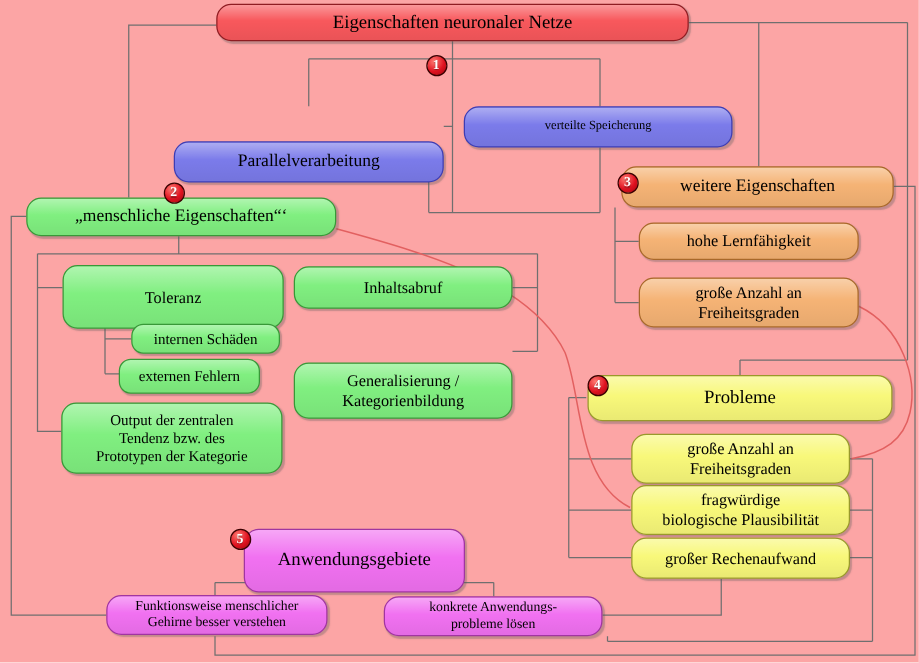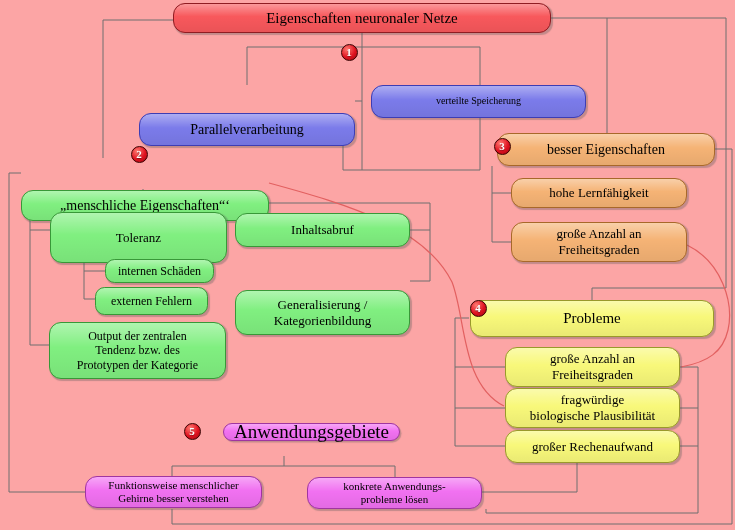--- a/index.html
+++ b/index.html
@@ -50,41 +50,41 @@
     <path class="tree" d="M715 149 H732 V524 H172 V509"></path>
 
     <path class="xlink" d="M269 183 C350 205 425 228 452 282 C466 318 461 384 504 406"></path>
     <path class="xlink" d="M687 245 C722 262 734 303 728 330 C723 352 708 362 681 367"></path>
   </svg>
 
   <div id="nodes">
       <div class="node" style="left: 173px; top: 3px; width: 378px; height: 30px; font-size: 15px; background-color: rgb(248, 88, 92); border-color: rgb(143, 28, 34); border-radius: 12px;">Eigenschaften neuronaler Netze</div>
       <div class="node" style="left: 139px; top: 85px; width: 216px; height: 33px; font-size: 14px; background-color: rgb(123, 123, 234); border-color: rgb(61, 61, 180); border-radius: 12px; margin-top: 28px;">Parallelverarbeitung</div>
       <div class="node" style="left: 371px; top: 85px; width: 215px; height: 33px; font-size: 10px; background-color: rgb(123, 123, 234); border-color: rgb(61, 61, 180); border-radius: 12px;">verteilte Speicherung</div>
-      <div class="node" style="left: 497px; top: 133px; width: 218px; height: 33px; font-size: 14px; background-color: rgb(245, 179, 117); border-color: rgb(168, 104, 42); border-radius: 12px;">besser Eigenschaften</div>
+      <div class="node" style="left: 497px; top: 133px; width: 218px; height: 33px; font-size: 14px; background-color: rgb(245, 179, 117); border-color: rgb(168, 104, 42); border-radius: 12px;">weitere Eigenschaften</div>
       <div class="node" style="left: 511px; top: 178px; width: 176px; height: 30px; font-size: 13px; background-color: rgb(245, 179, 117); border-color: rgb(168, 104, 42); border-radius: 12px;">hohe Lernfähigkeit</div>
       <div class="node" style="left: 511px; top: 222px; width: 176px; height: 40px; font-size: 13px; background-color: rgb(245, 179, 117); border-color: rgb(168, 104, 42); border-radius: 12px;">große Anzahl an
 Freiheitsgraden</div>
-      <div class="node" style="left: 21px; top: 158px; width: 248px; height: 31px; font-size: 14px; background-color: rgb(128, 239, 128); border-color: rgb(56, 152, 56); border-radius: 12px; margin-top: 32px;">„menschliche Eigenschaften“‘</div>
+      <div class="node" style="left: 21px; top: 158px; width: 248px; height: 31px; font-size: 14px; background-color: rgb(128, 239, 128); border-color: rgb(56, 152, 56); border-radius: 12px;">„menschliche Eigenschaften“‘</div>
       <div class="node" style="left: 50px; top: 212px; width: 177px; height: 51px; font-size: 13px; background-color: rgb(128, 239, 128); border-color: rgb(56, 152, 56); border-radius: 12px;">Toleranz</div>
-      <div class="node" style="left: 105px; top: 259px; width: 109px; height: 24px; font-size: 12px; background-color: rgb(128, 239, 128); border-color: rgb(56, 152, 56); border-radius: 9.6px;">internen Schäden</div>
+      <div class="node" style="left: 105px; top: 259px; width: 119px; height: 24px; font-size: 12px; background-color: rgb(128, 239, 128); border-color: rgb(56, 152, 56); border-radius: 9.6px;">internen Schäden</div>
       <div class="node" style="left: 95px; top: 287px; width: 113px; height: 28px; font-size: 12px; background-color: rgb(128, 239, 128); border-color: rgb(56, 152, 56); border-radius: 9.6px;">externen Fehlern</div>
       <div class="node" style="left: 235px; top: 213px; width: 175px; height: 34px; font-size: 13px; background-color: rgb(128, 239, 128); border-color: rgb(56, 152, 56); border-radius: 12px;">Inhaltsabruf</div>
       <div class="node" style="left: 235px; top: 258px; width: 175px; height: 45px; font-size: 13px; background-color: rgb(128, 239, 128); border-color: rgb(56, 152, 56); border-radius: 12px; margin-top: 32px;">Generalisierung /
 Kategorienbildung</div>
       <div class="node" style="left: 49px; top: 322px; width: 177px; height: 57px; font-size: 12px; background-color: rgb(128, 239, 128); border-color: rgb(56, 152, 56); border-radius: 12px;">Output der zentralen
 Tendenz bzw. des
 Prototypen der Kategorie</div>
       <div class="node" style="left: 470px; top: 300px; width: 244px; height: 37px; font-size: 15px; background-color: rgb(248, 248, 122); border-color: rgb(153, 153, 43); border-radius: 12px;">Probleme</div>
       <div class="node" style="left: 505px; top: 347px; width: 175px; height: 40px; font-size: 13px; background-color: rgb(248, 248, 122); border-color: rgb(153, 153, 43); border-radius: 12px;">große Anzahl an
 Freiheitsgraden</div>
       <div class="node" style="left: 505px; top: 388px; width: 175px; height: 40px; font-size: 13px; background-color: rgb(248, 248, 122); border-color: rgb(153, 153, 43); border-radius: 12px;">fragwürdige
 biologische Plausibilität</div>
       <div class="node" style="left: 505px; top: 430px; width: 175px; height: 33px; font-size: 13px; background-color: rgb(248, 248, 122); border-color: rgb(153, 153, 43); border-radius: 12px;">großer Rechenaufwand</div>
-      <div class="node" style="left: 195px; top: 423px; width: 177px; height: 18px; font-size: 19px; background-color: rgb(241, 113, 241); border-color: rgb(160, 53, 160); border-radius: 12px; margin-left: 28px;">Anwendungsgebiete</div>
+      <div class="node" style="left: 195px; top: 423px; width: 177px; height: 51px; font-size: 15px; background-color: rgb(241, 113, 241); border-color: rgb(160, 53, 160); border-radius: 12px;">Anwendungsgebiete</div>
       <div class="node" style="left: 85px; top: 476px; width: 177px; height: 32px; font-size: 11px; background-color: rgb(241, 113, 241); border-color: rgb(160, 53, 160); border-radius: 12px;">Funktionsweise menschlicher
 Gehirne besser verstehen</div>
       <div class="node" style="left: 307px; top: 477px; width: 175px; height: 32px; font-size: 11px; background-color: rgb(241, 113, 241); border-color: rgb(160, 53, 160); border-radius: 12px;">konkrete Anwendungs-
 probleme lösen</div>
       <div class="badge" style="left: 340.5px; top: 43.5px;">1</div>
       <div class="badge" style="left: 130.5px; top: 145.5px;">2</div>
       <div class="badge" style="left: 493.5px; top: 137.5px;">3</div>
       <div class="badge" style="left: 469.5px; top: 299.5px;">4</div>
       <div class="badge" style="left: 183.5px; top: 422.5px;">5</div>
     </div>

